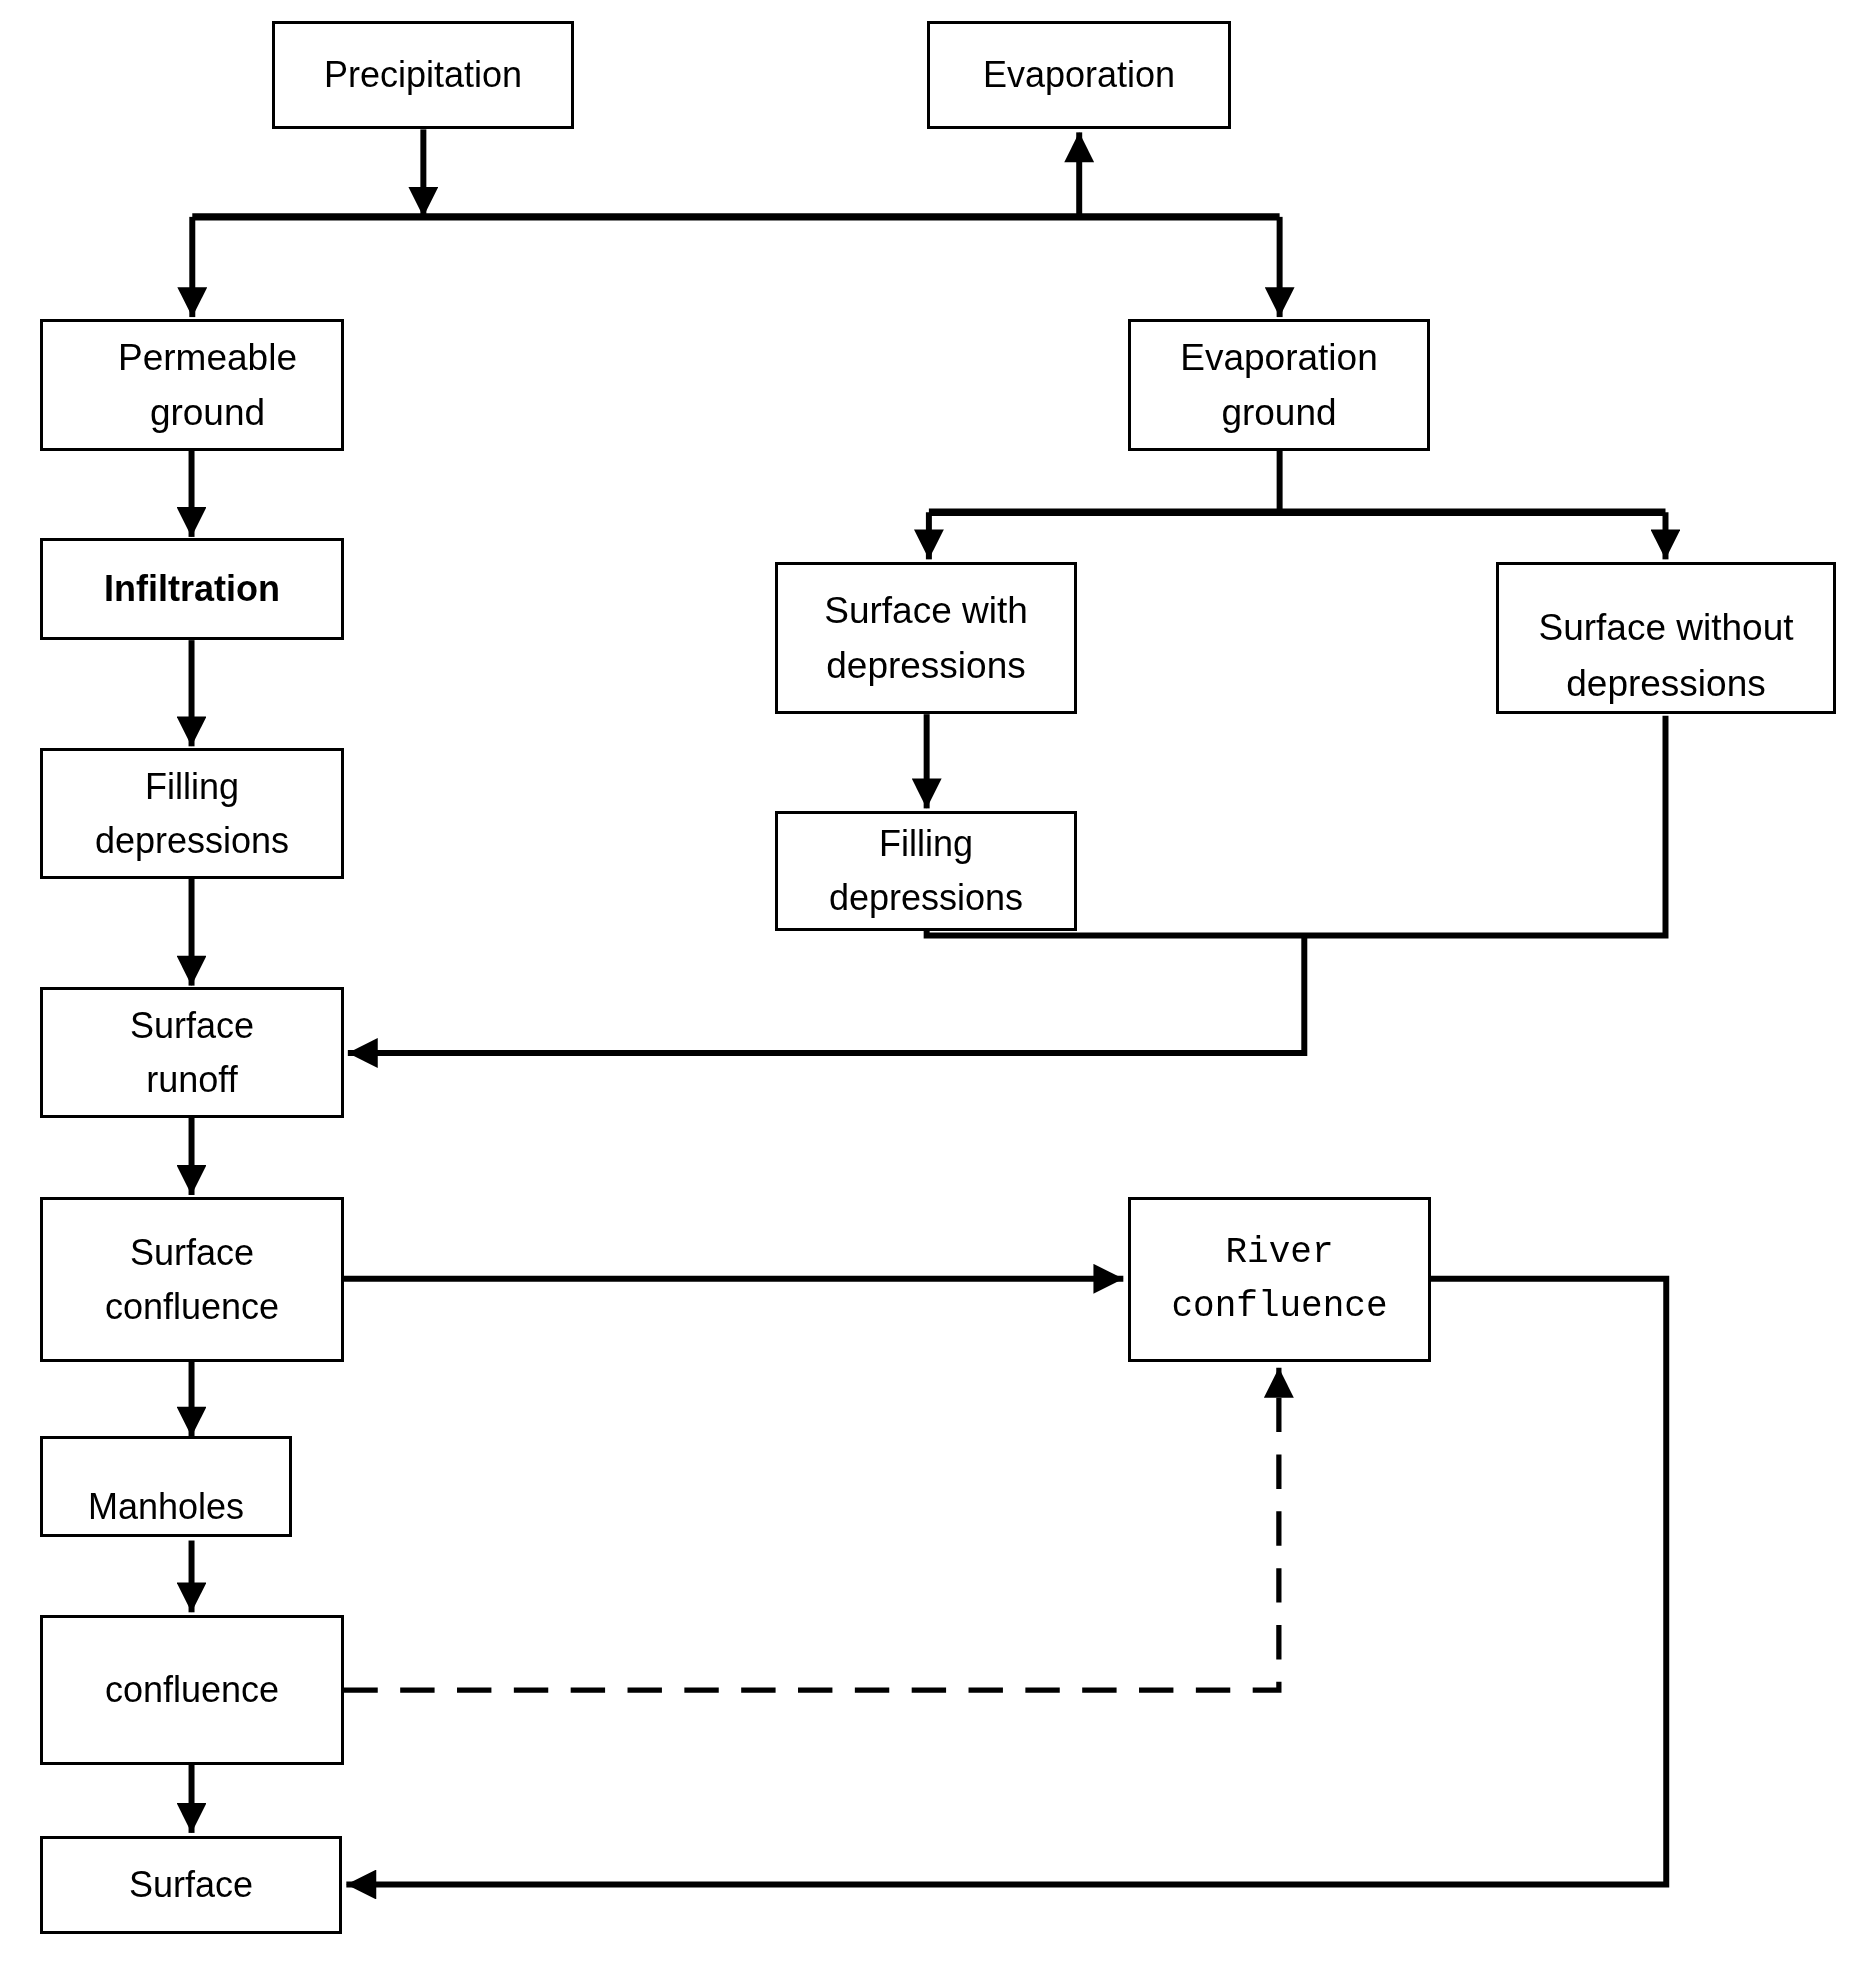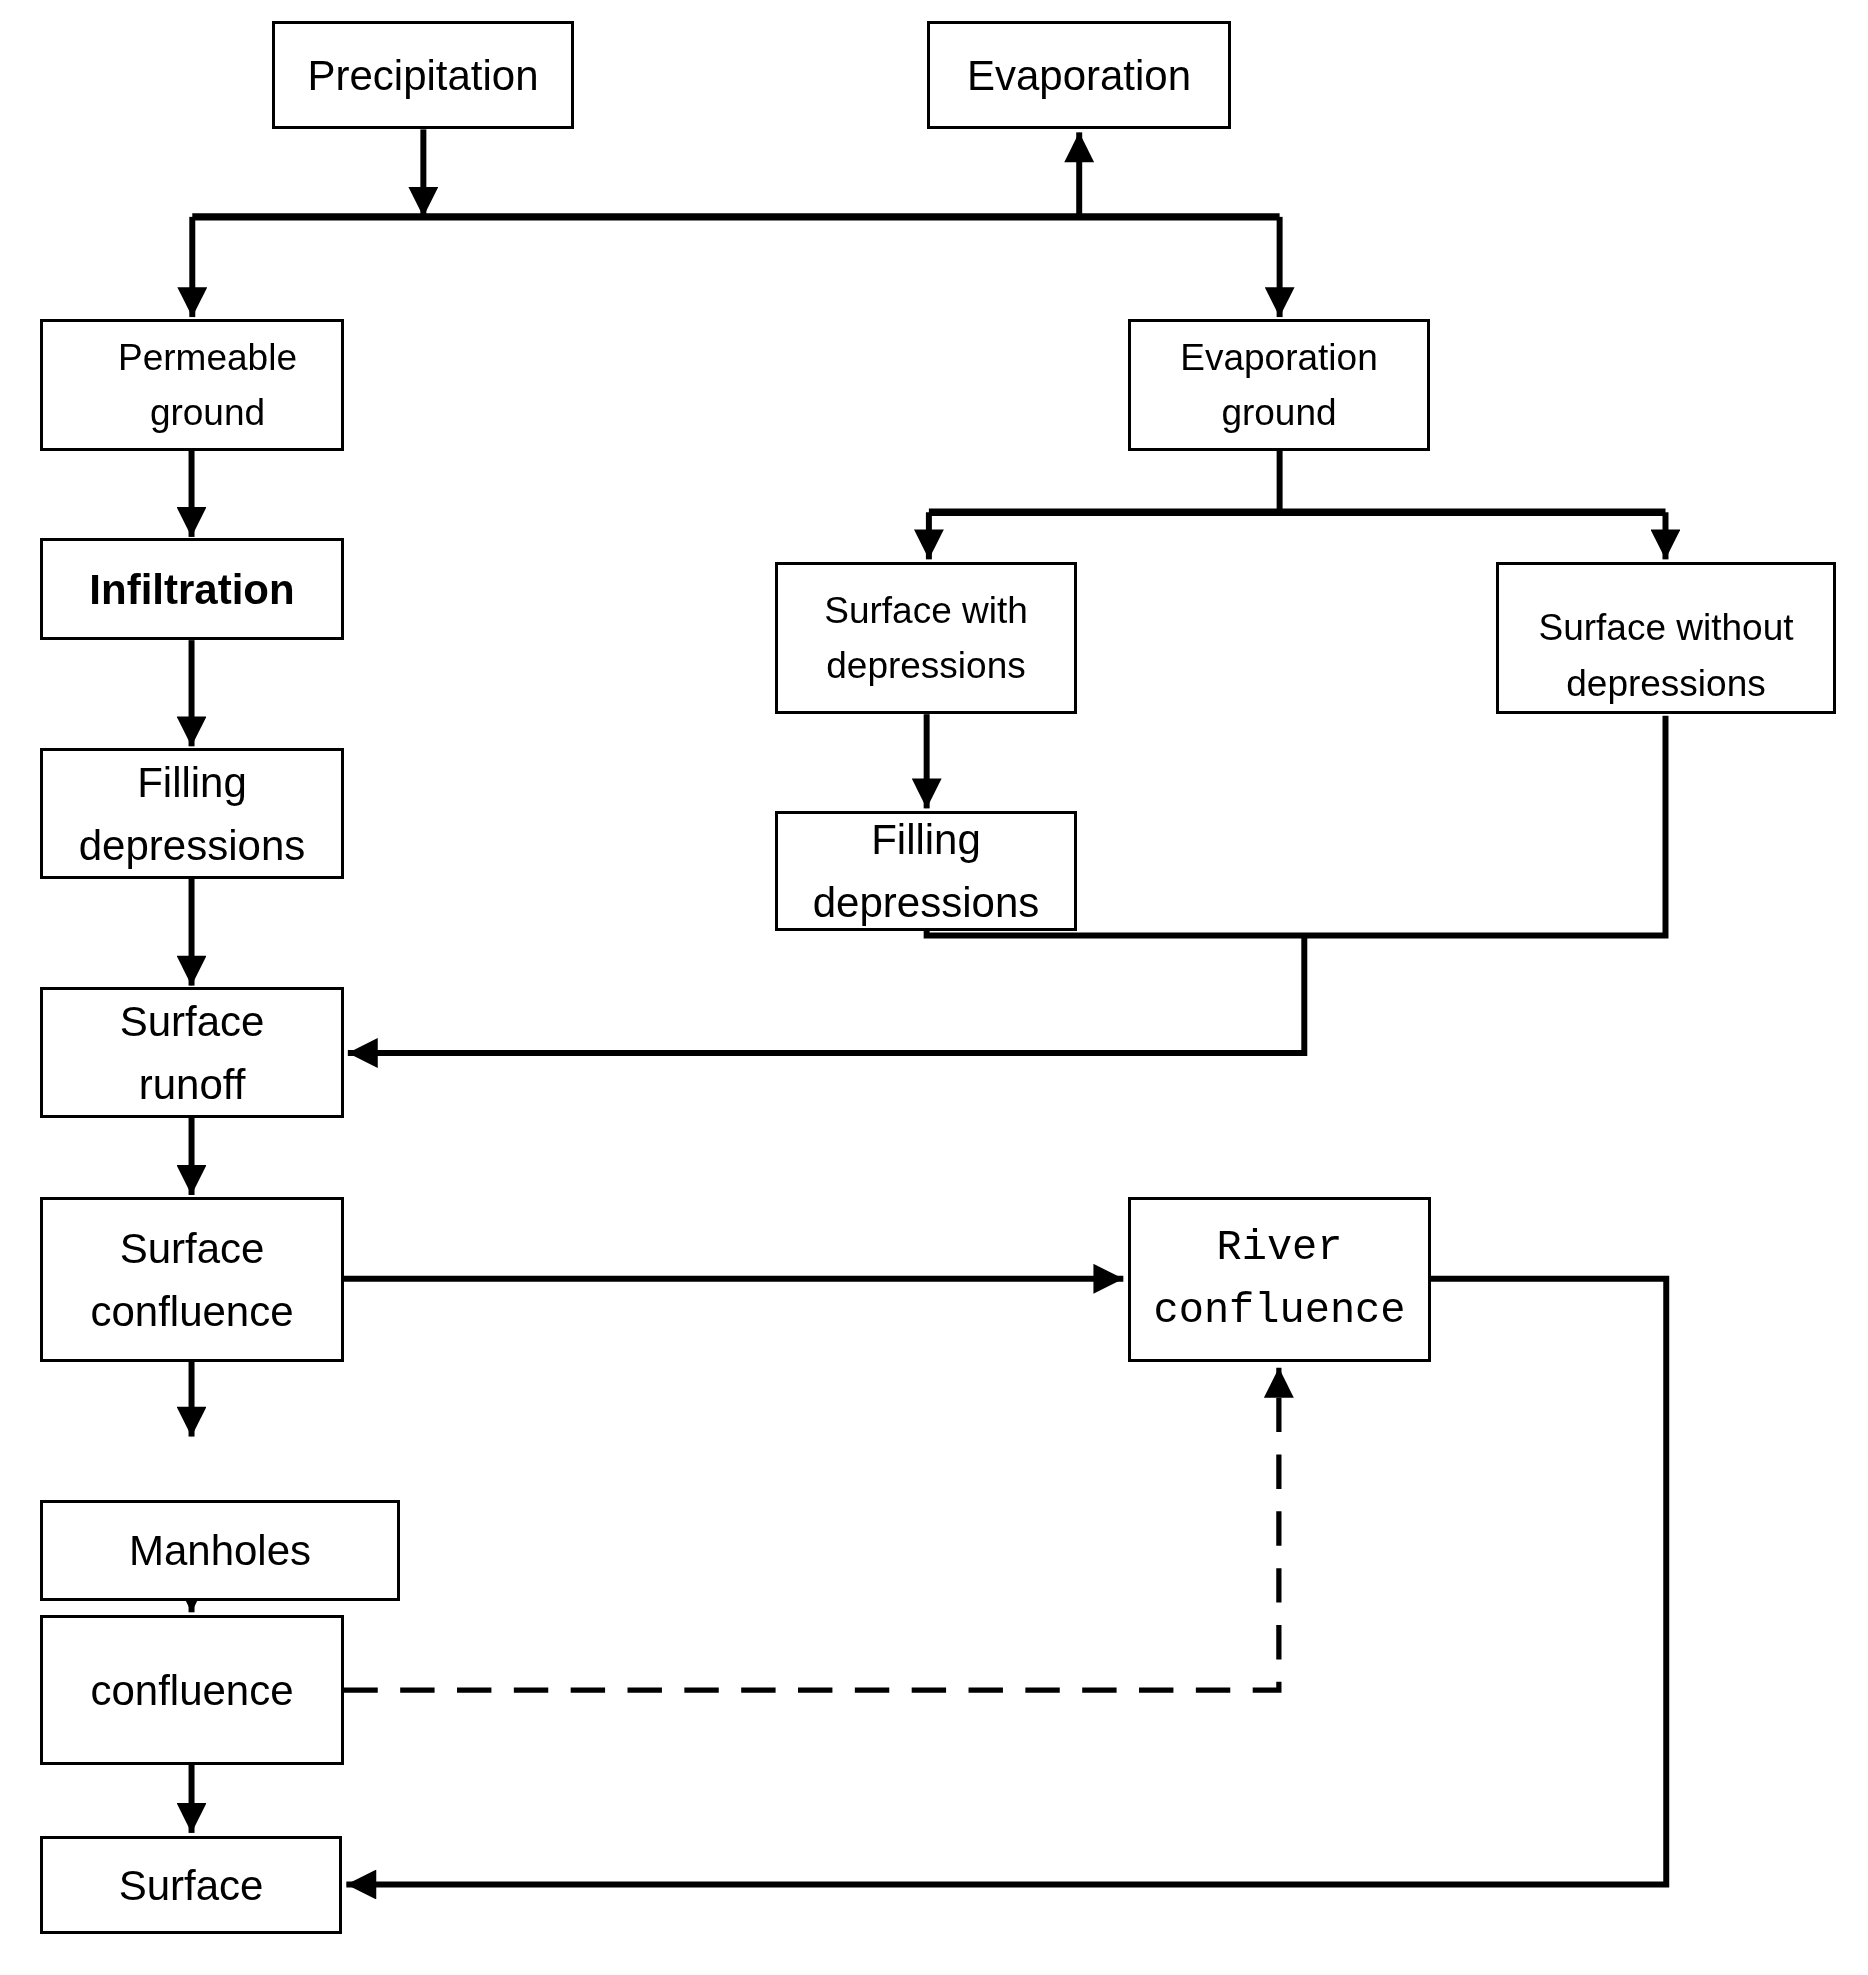--- a/index.html
+++ b/index.html
@@ -9,21 +9,21 @@
   .node{
     position:absolute;
     box-sizing:border-box;
     border:3px solid #000000;
     background:#ffffff;
     display:flex;
     flex-direction:column;
     align-items:center;
     justify-content:center;
     text-align:center;
-    font-size:42px;
+    font-size:36px;
     line-height:1.5;
     color:#000000;
     white-space:nowrap;
   }
   .wire{fill:none;stroke:#000000;}
   .w8{stroke-width:8px;}
   .w10{stroke-width:10px;}
   .dashed{stroke-width:7px;stroke-dasharray:46 30;}
 </style>
 </head>
@@ -118,21 +118,21 @@
   <div class="node" style="left:40px;top:1197px;width:304px;height:165px;">
     <div>Surface</div>
     <div>confluence</div>
   </div>
 
   <div class="node" style="left:1128px;top:1197px;width:303px;height:165px;font-family:Liberation Mono, monospace;">
     <div>River</div>
     <div>confluence</div>
   </div>
 
-  <div class="node" style="left:40px;top:1500px;width:360px;height:101px;">
+  <div class="node" style="left:40px;top:1436px;width:252px;height:101px;justify-content:flex-end;">
     <div>Manholes</div>
   </div>
 
   <div class="node" style="left:40px;top:1615px;width:304px;height:150px;">
     <div>confluence</div>
   </div>
 
   <div class="node" style="left:40px;top:1836px;width:302px;height:98px;">
     <div>Surface</div>
   </div>

